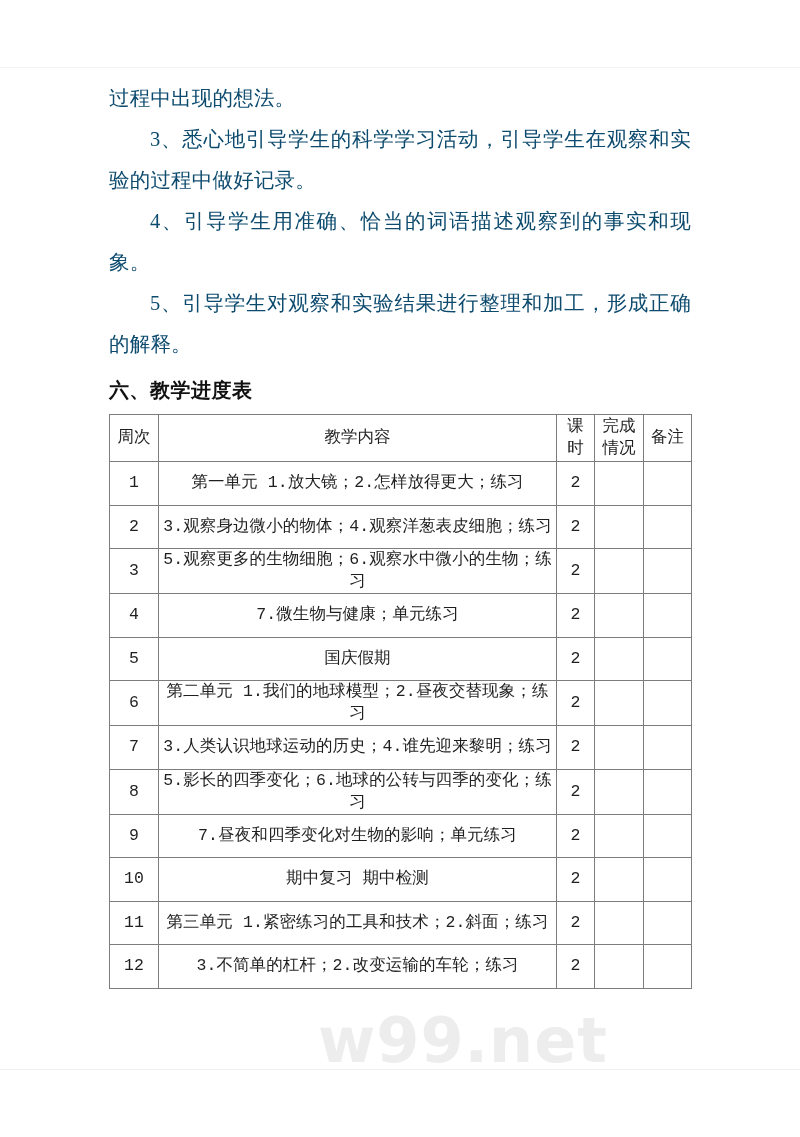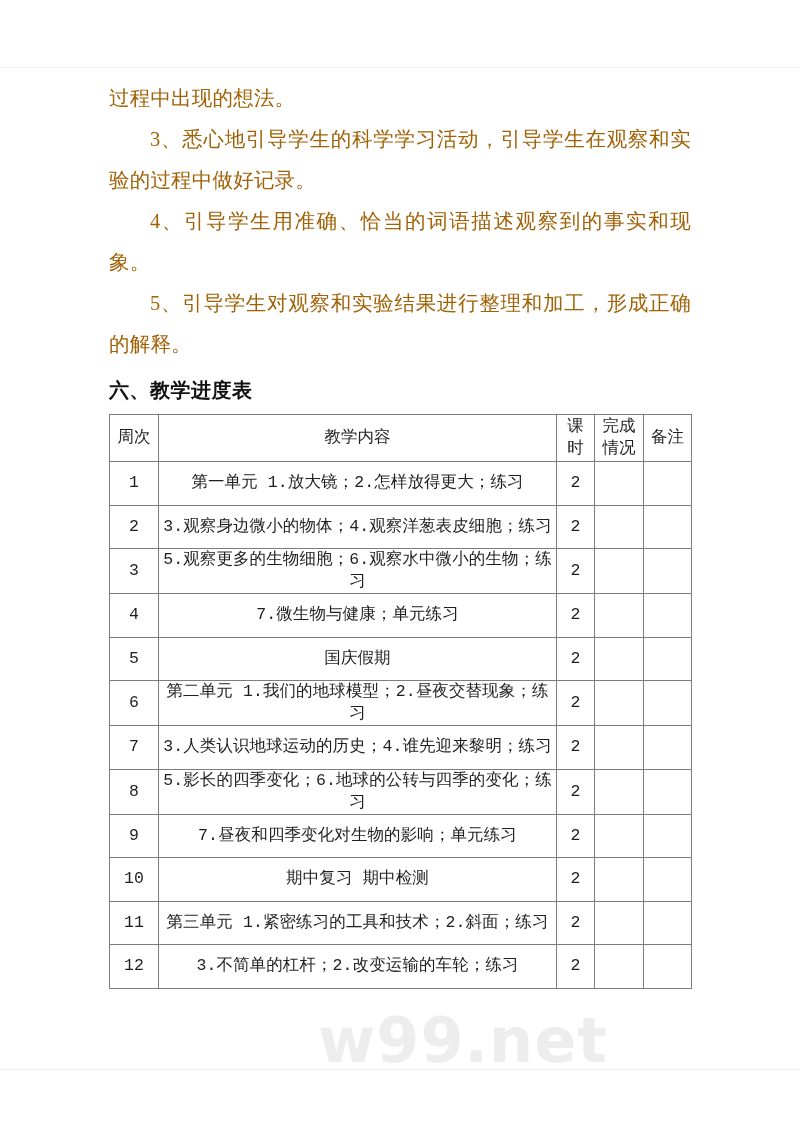--- a/index.html
+++ b/index.html
@@ -66,21 +66,21 @@
     width: 582px;
     z-index: 2;
   }
 
   p.para {
     margin: 0 0 0 0;
     font-size: 20.5px;
     line-height: 41px;
     text-align: justify;
     text-justify: inter-ideograph;
-    color: #a16207;
+    color: #0c4a6e;
     letter-spacing: 0.2px;
   }
   p.indent { text-indent: 2em; }
 
   h2.section-heading {
     margin: 9px 0 8px 0;
     font-size: 20px;
     font-weight: bold;
     line-height: 32px;
     color: #111111;

